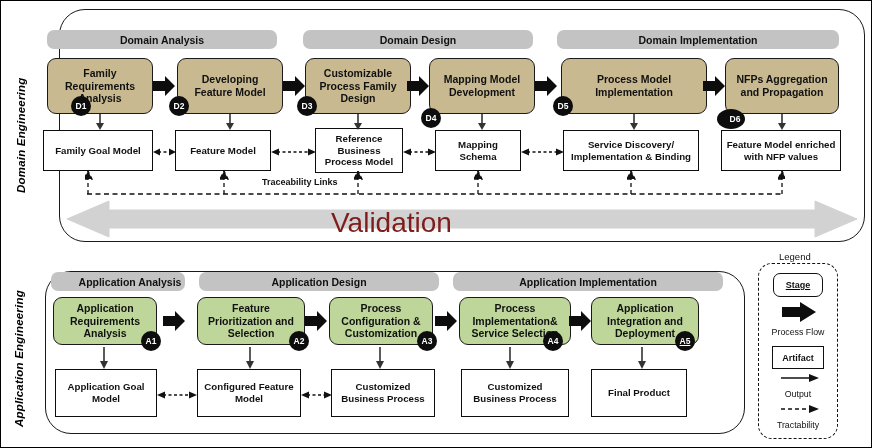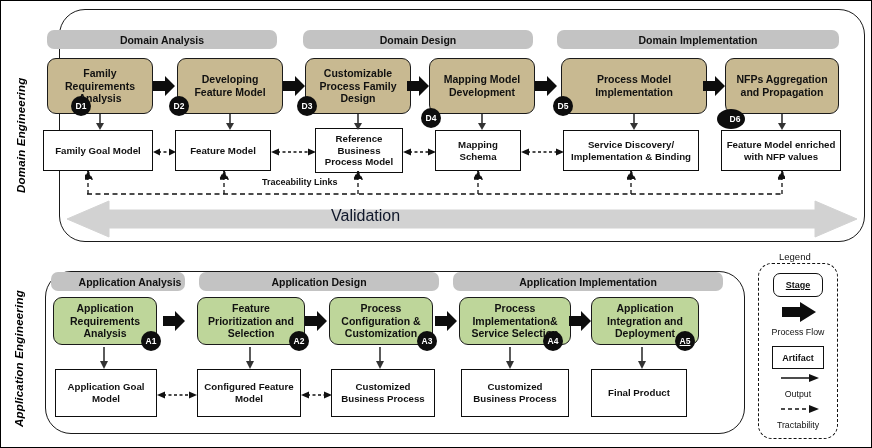--- a/index.html
+++ b/index.html
@@ -109,21 +109,21 @@
   .trace-label{
     position:absolute;
     font-size:9px;font-weight:bold;color:#111;
     background:#fff;padding:0 2px;z-index:5;white-space:nowrap;
   }
 
   
   .validation{position:absolute;z-index:2;}
   .validation-text{
     position:absolute;
-    font-size:16px;color:#0f172a;
+    font-size:28px;color:#7f1d1d;
     z-index:3;white-space:nowrap;
     font-family:"Liberation Sans", sans-serif;
   }
 
   
   #legend-box{
     position:absolute;
     left:757px;top:262px;width:80px;height:176px;
     border:1.4px dashed #111;
     border-radius:14px;

